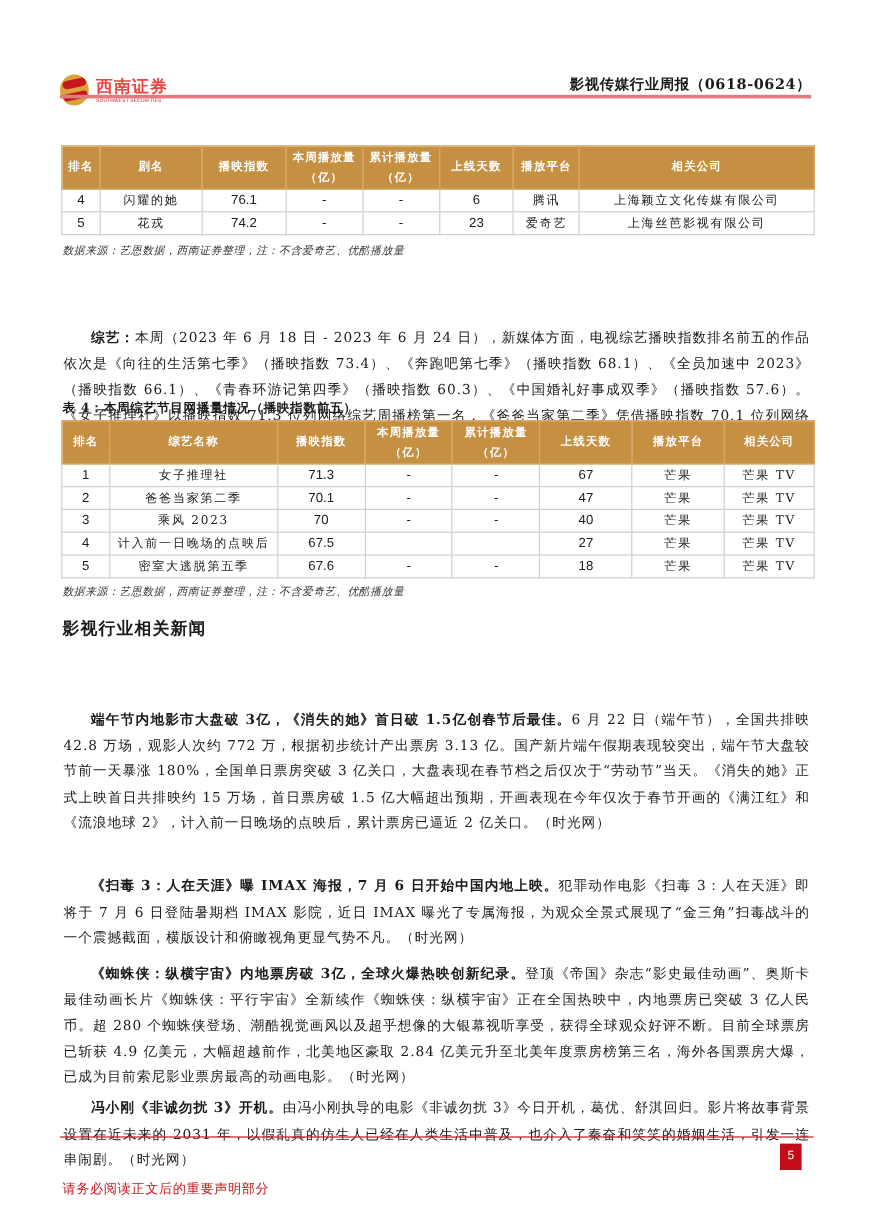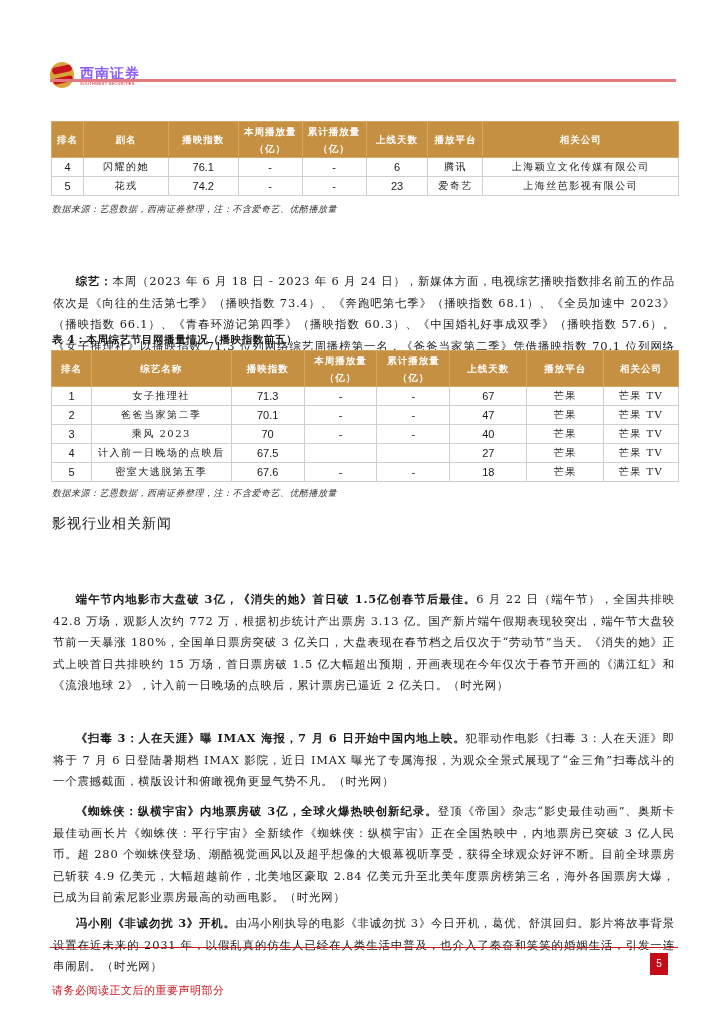--- a/index.html
+++ b/index.html
@@ -4,52 +4,53 @@
 <style>
   html, body { margin: 0; padding: 0; background: #ffffff; }
   body { width: 724px; height: 1024px; position: relative; overflow: hidden;
          font-family: "DejaVu Serif", "Liberation Serif", serif; color: #1a1a1a; }
   .header { position: absolute; left: 50px; top: 52px; width: 626px; height: 60px; }
   .logo { position: absolute; left: 0; top: 10px; display: flex; align-items: center; }
   .logo-mark { width: 24px; height: 26px; border-radius: 50%; background: #d9a43a; position: relative; overflow: hidden; }
   .logo-mark::before { content: ""; position: absolute; left: 2px; top: 4px; width: 20px; height: 7px; border-radius: 10px; background: #c8161d; transform: rotate(-12deg); }
   .logo-mark::after { content: ""; position: absolute; left: 3px; top: 15px; width: 20px; height: 6px; border-radius: 10px; background: #c8161d; transform: rotate(-12deg); }
   .logo-text { margin-left: 6px; }
-  .logo-cn { font-size: 14px; font-weight: bold; color: #8b5cf6; letter-spacing: 1px; line-height: 16px; }
+  .logo-cn { font-size: 14px; font-weight: bold; color: #ef4444; letter-spacing: 1px; line-height: 16px; }
   .logo-en { font-family: "Liberation Sans", sans-serif; font-size: 4px; color: #c8161d; letter-spacing: 0.2px; }
   .report-title { position: absolute; right: 0; top: 10px; font-size: 12px; font-weight: bold; letter-spacing: 0.5px; }
   .header-rule { position: absolute; left: 0; top: 27px; width: 626px; height: 3px; background: #e27a7f; }
 
   table.data { position: absolute; border-collapse: collapse; font-size: 10px; padding-left: 24px; }
   table.data th { background: #c69043; color: #ffffff; font-weight: bold; font-size: 9.5px; text-align: center; border: 1px solid #d4a867; padding: 0 2px; line-height: 17px; letter-spacing: 1px; }
   table.data td { border: 1px solid #cfcfcf; text-align: center; height: 18px; padding: 0 2px; }
   td.num { font-family: "Liberation Sans", sans-serif; font-size: 11px; }
   td.cn { font-size: 10px; letter-spacing: 1.5px; }
 
   .source { position: absolute; font-size: 9px; font-style: italic; color: #333; letter-spacing: 0.5px; }
   .para { position: absolute; left: 53px; width: 622px; font-size: 11.4px; line-height: 21.6px; text-align: justify; letter-spacing: 0.8px; margin-top: 44px; }
   .para .lead { font-weight: bold; }
   .tbl-caption { position: absolute; left: 52px; top: 333px; font-size: 10.5px; font-weight: bold; letter-spacing: 0.6px; }
-  .section-title { position: absolute; left: 52px; top: 515px; font-size: 14px; font-weight: normal; letter-spacing: 1px; }
+  .section-title { position: absolute; left: 52px; top: 515px; font-size: 14px; font-weight: bold; letter-spacing: 1px; }
 
   .footer-rule { position: absolute; left: 50px; top: 947px; width: 628px; height: 1px; background: #c8161d; }
   .footer-text { position: absolute; left: 52px; top: 983px; font-size: 11px; color: #c8161d; letter-spacing: 0.5px; }
   .page-num { position: absolute; left: 650px; top: 953px; width: 18px; height: 22px; background: #c40c18; color: #fff; font-family: "Liberation Sans", sans-serif; font-size: 10px; text-align: center; line-height: 22px; }
 </style>
 </head>
 <body>
 
 <div class="header">
   <div class="logo">
     <div class="logo-mark"></div>
     <div class="logo-text">
       <div class="logo-cn">西南证券</div>
       <div class="logo-en">SOUTHWEST SECURITIES</div>
     </div>
   </div>
+  <div class="report-title">影视传媒行业周报（0618-0624）</div>
   <div class="header-rule"></div>
 </div>
 
 <table class="data" style="left:51px; top:121px; width:628px;">
   <colgroup>
     <col style="width:32px">
       <col style="width:85px">
       <col style="width:70px">
       <col style="width:64px">
       <col style="width:64px">

